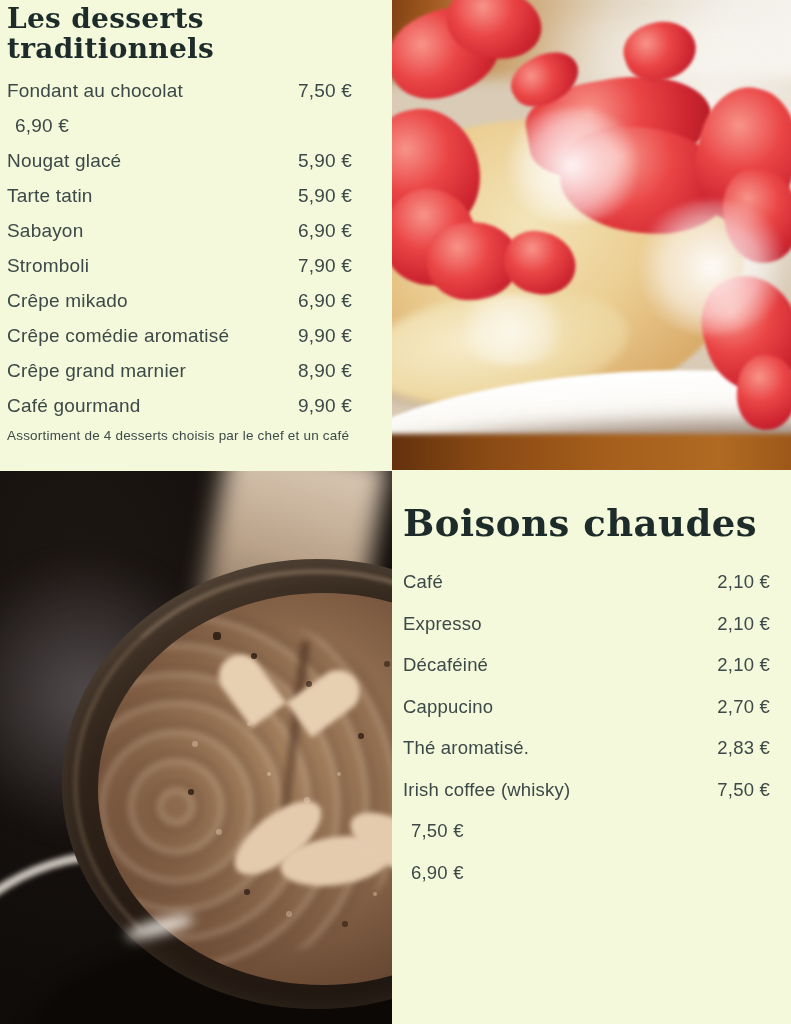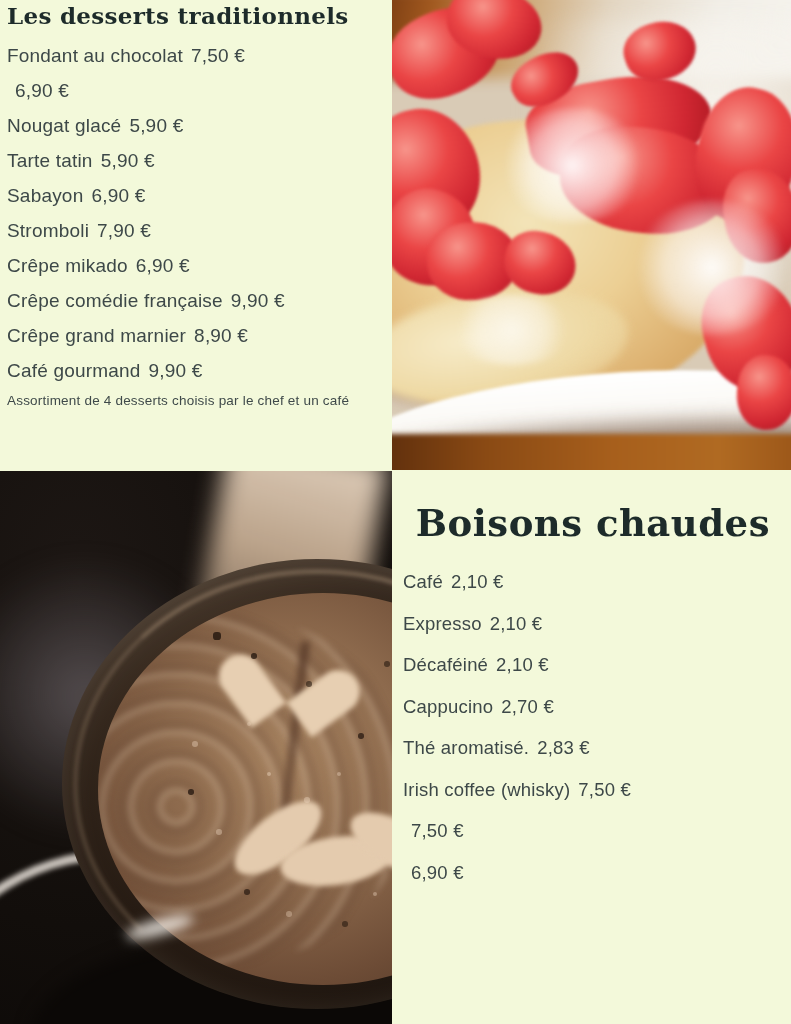--- a/index.html
+++ b/index.html
@@ -15,35 +15,35 @@
   .desserts-panel {
     position: absolute; left: 0; top: 0; width: 392px; height: 470px;
     padding: 4px 40px 0 7px;
   }
   .section-title {
     font-family: "DejaVu Serif", serif;
     font-weight: 700;
     color: #1d2b2a;
     margin: 0;
   }
-  .desserts-title { font-size: 23px; line-height: 1.06; letter-spacing: .3px; margin-bottom: 17px; }
+  .desserts-title { font-size: 28px; line-height: 1.06; letter-spacing: .3px; margin-bottom: 17px; }
   .menu-list { display: flex; flex-direction: column; }
   .desserts-list { gap: 13px; }
   .menu-row {
-    display: flex; align-items: baseline;
+    display: flex; justify-content: space-between; align-items: baseline;
     color: #3d4848; font-size: 19px; font-weight: 400; letter-spacing: .2px;
   }
   .item-price { white-space: nowrap; margin-left: 8px; }
   .menu-note { font-size: 13.5px; color: #3f4a4a; margin: 11px 0 0 0; letter-spacing: .2px; }
 
   .drinks-panel {
     position: absolute; left: 392px; top: 471px; width: 399px; height: 553px;
     padding: 30px 21px 0 11px;
   }
-  .drinks-title { font-size: 37px; text-align: right; letter-spacing: .5px; margin-bottom: 18px; }
+  .drinks-title { font-size: 37px; text-align: left; letter-spacing: .5px; margin-bottom: 18px; }
   .drinks-list { gap: 11.5px; }
   .drinks-list .menu-row { font-size: 18.5px; margin-top: 8px; }
 
   
   .dessert-photo {
     position: absolute; left: 392px; top: 0; width: 399px; height: 470px;
     overflow: hidden; background: #d9cbb6;
   }
   .dessert-photo > div { position: absolute; }
   .dp-top-wood {
@@ -231,21 +231,21 @@
       </div>
       <div class="menu-row">
         <span class="item-name">Stromboli</span>
         <span class="item-price">7,90 €</span>
       </div>
       <div class="menu-row">
         <span class="item-name">Crêpe mikado</span>
         <span class="item-price">6,90 €</span>
       </div>
       <div class="menu-row">
-        <span class="item-name">Crêpe comédie française</span>
+        <span class="item-name">Crêpe comédie aromatisé</span>
         <span class="item-price">9,90 €</span>
       </div>
       <div class="menu-row">
         <span class="item-name">Crêpe grand marnier</span>
         <span class="item-price">8,90 €</span>
       </div>
       <div class="menu-row">
         <span class="item-name">Café gourmand</span>
         <span class="item-price">9,90 €</span>
       </div>

